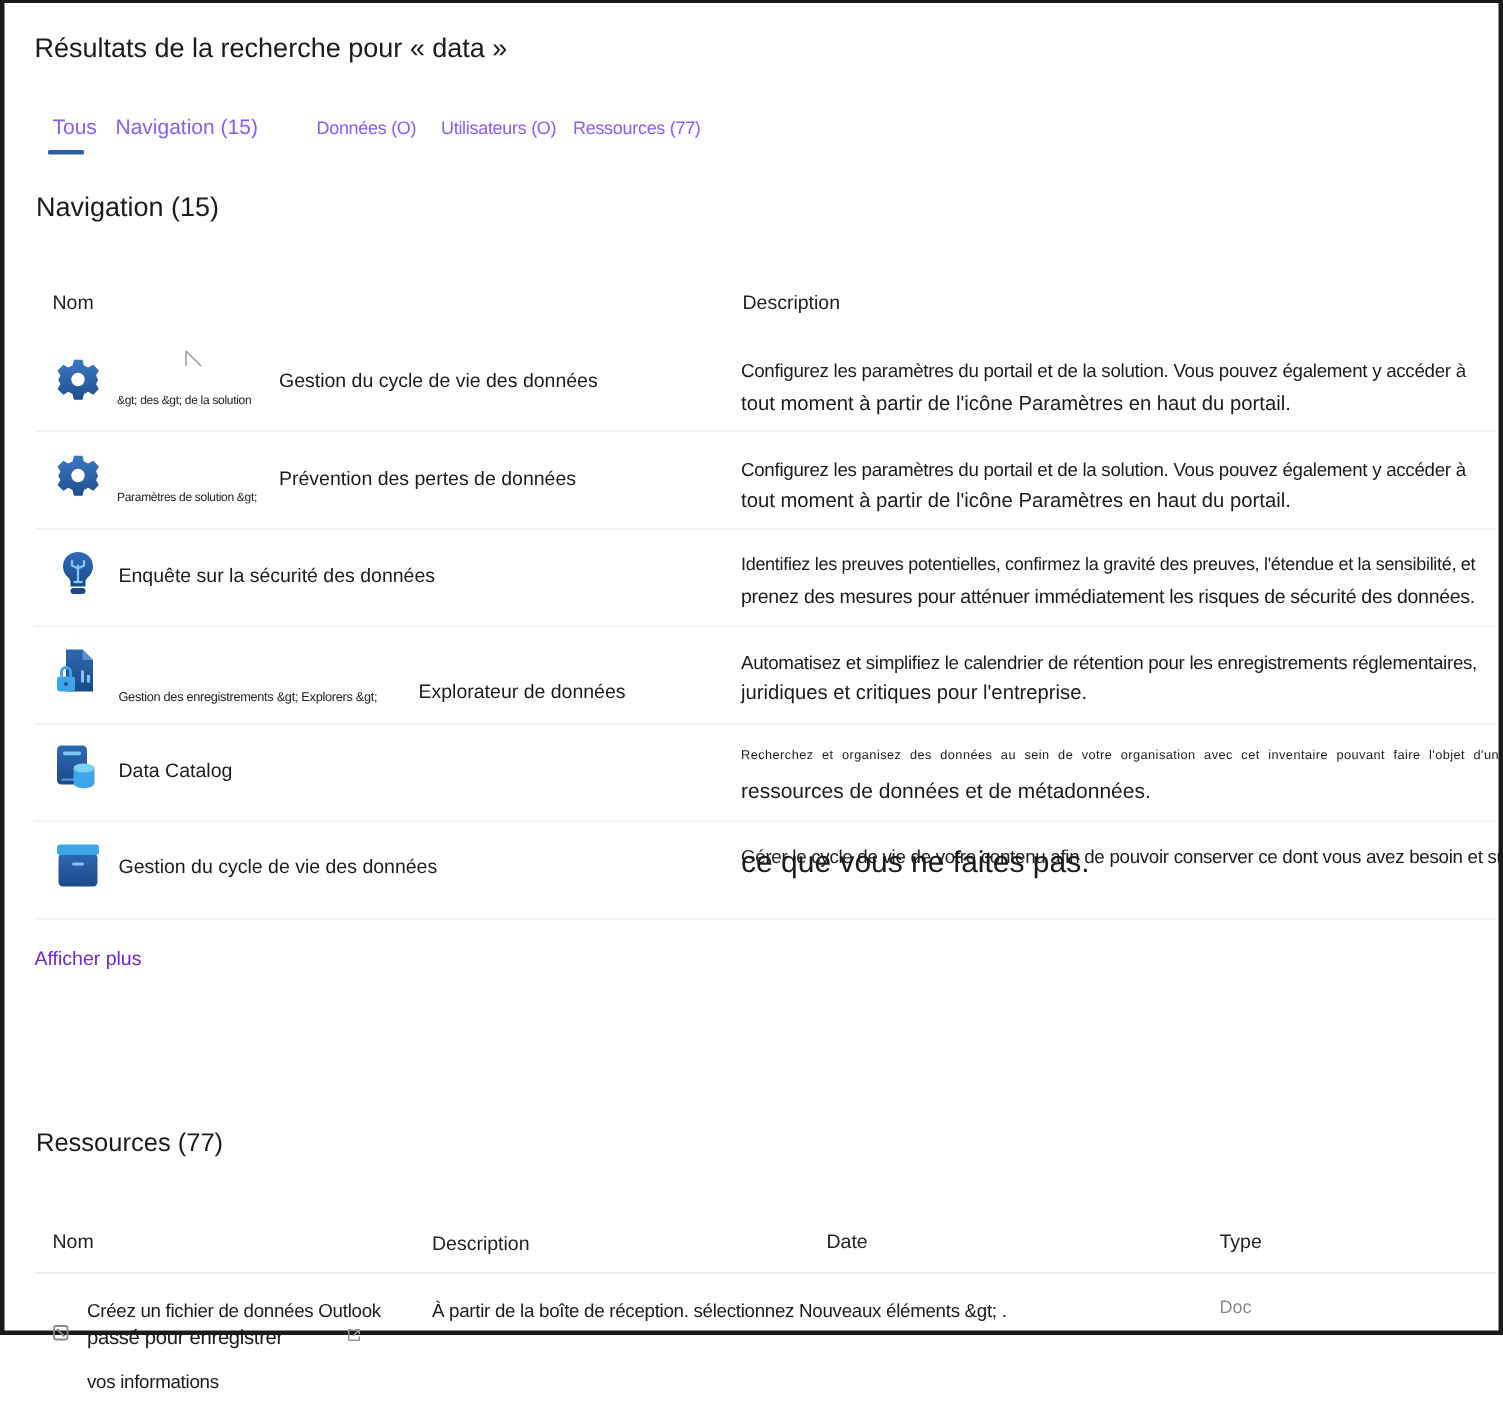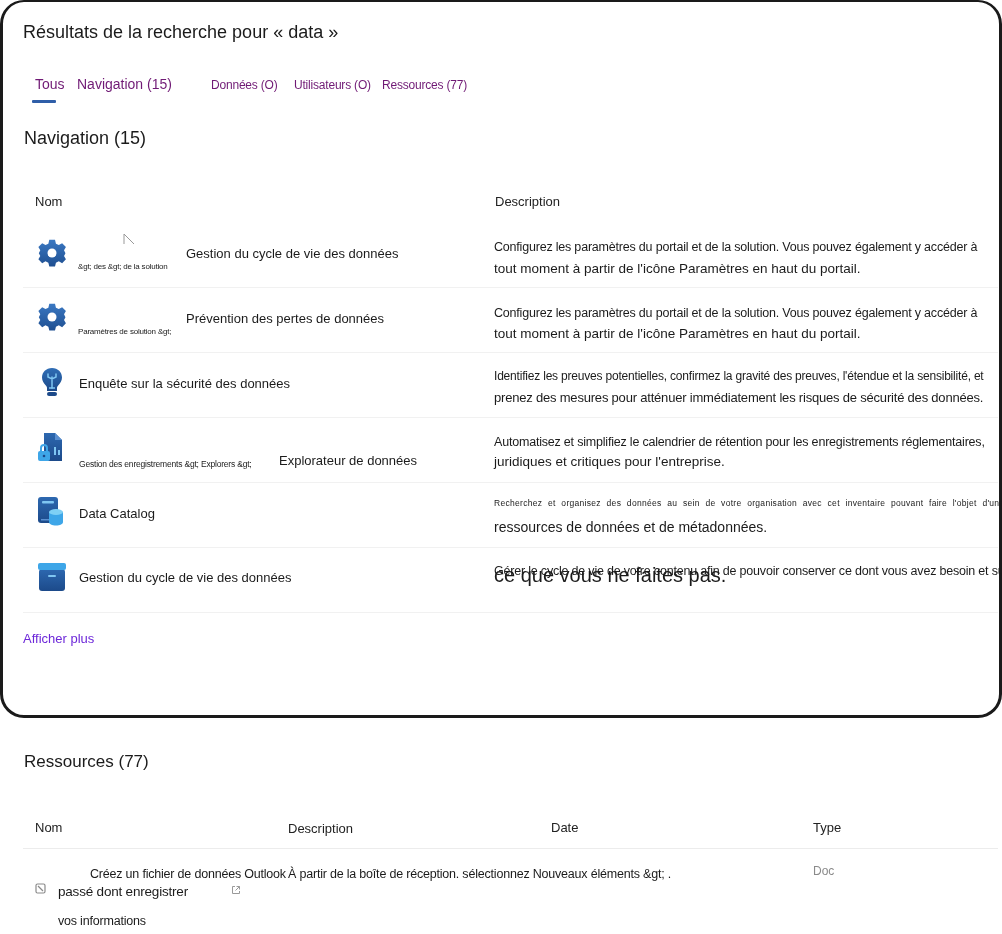--- a/index.html
+++ b/index.html
@@ -3,31 +3,30 @@
   <meta charset="utf-8">
   <style>
     * { box-sizing: border-box; margin: 0; padding: 0; }
     html, body { width: 1002px; height: 934px; overflow: hidden; background: #fff; }
     body {
       font-family: "Liberation Sans", "DejaVu Sans", sans-serif;
       color: #1b1b1b;
       position: relative;
     }
     .frame {
-      position: absolute; left: 0; top: 0; width: 1002px; height: 718px;
+      position: absolute; left: 0; top: 0; width: 1002px; height: 890px;
       border-top: 2px solid #1a1a1a;
       border-left: 3px solid #1a1a1a;
       border-right: 3px solid #1a1a1a;
       border-bottom: 3px solid #1a1a1a;
       background: #fff;
-      border-radius: 24px;
     }
     .abs { position: absolute; }
     .page-title { left: 20px; top: 20px; font-size: 18px; color: #1b1b1b; }
-    .tab { top: 74px; font-size: 14px; color: #701a75; cursor: pointer; white-space: nowrap; }
+    .tab { top: 74px; font-size: 14px; color: #8b5cf6; cursor: pointer; white-space: nowrap; }
     .tab.small { font-size: 12px; top: 76px; letter-spacing: -0.2px; text-align: center; }
     .tab-underline { left: 29px; top: 98px; width: 24px; height: 3px; background: #2f5ea8; border-radius: 1px; }
     .section-title { font-size: 18px; color: #1b1b1b; }
     .col-head { font-size: 13px; color: #222; }
     .divider { height: 1px; background: #f1f1f1; }
     .name-prefix { font-size: 8px; color: #222; white-space: nowrap; letter-spacing: -0.2px; margin-top: 17px; }
     .name-main { font-size: 13px; color: #1b1b1b; white-space: nowrap; }
     .desc-line { font-size: 12.5px; color: #1b1b1b; white-space: nowrap; letter-spacing: -0.2px; }
     .desc-line.big { font-size: 13.5px; letter-spacing: 0; }
     .desc-line.tiny { font-size: 8.5px; letter-spacing: 0.3px; word-spacing: 3px; }
@@ -186,22 +185,22 @@
   <div class="abs col-head" style="left:285px; top:819px;">Description</div>
   <div class="abs col-head" style="left:548px; top:818px;">Date</div>
   <div class="abs col-head" style="left:810px; top:818px;">Type</div>
   <div class="abs divider" style="left:20px; top:846px; width:975px; background:#ececec;"></div>
 
   <div>
     <svg class="abs" style="left:32px; top:881px;" width="11" height="11" viewBox="0 0 11 11">
       <rect x="1" y="1" width="9" height="9" rx="1.5" fill="none" stroke="#8a8a8a" stroke-width="1.2"></rect>
       <path d="M3 3 L8 8" stroke="#8a8a8a" stroke-width="1.2"></path>
     </svg>
-    <div class="abs res-text" style="left:55px; top:865px;margin-left:32px;">Créez un fichier de données Outlook</div>
-    <div class="abs res-text" style="left:55px; top:882px; font-size:13.5px;">passé dont enregistrer</div>
+    <div class="abs res-text" style="left:55px; top:865px;">Créez un fichier de données Outlook</div>
+    <div class="abs res-text" style="left:55px; top:882px; font-size:13.5px;">passé pour enregistrer</div>
     <div class="abs res-text" style="left:55px; top:912px;">vos informations</div>
     <svg class="abs" style="left:228px; top:883px;" width="10" height="10" viewBox="0 0 10 10">
       <path d="M4 1.5H1.5v7h7V6" stroke="#9a9a9a" stroke-width="1" fill="none"></path>
       <path d="M5.5 1.5h3v3 M8.5 1.5 L4.5 5.5" stroke="#9a9a9a" stroke-width="1" fill="none"></path>
     </svg>
     <div class="abs res-text" style="left:285px; top:865px;">À partir de la boîte de réception. sélectionnez Nouveaux éléments &amp;gt; .</div>
     <div class="abs res-text" style="left:548px; top:865px;"></div>
     <div class="abs doc-type" style="left:810px; top:862px;">Doc</div>
   </div>
 

